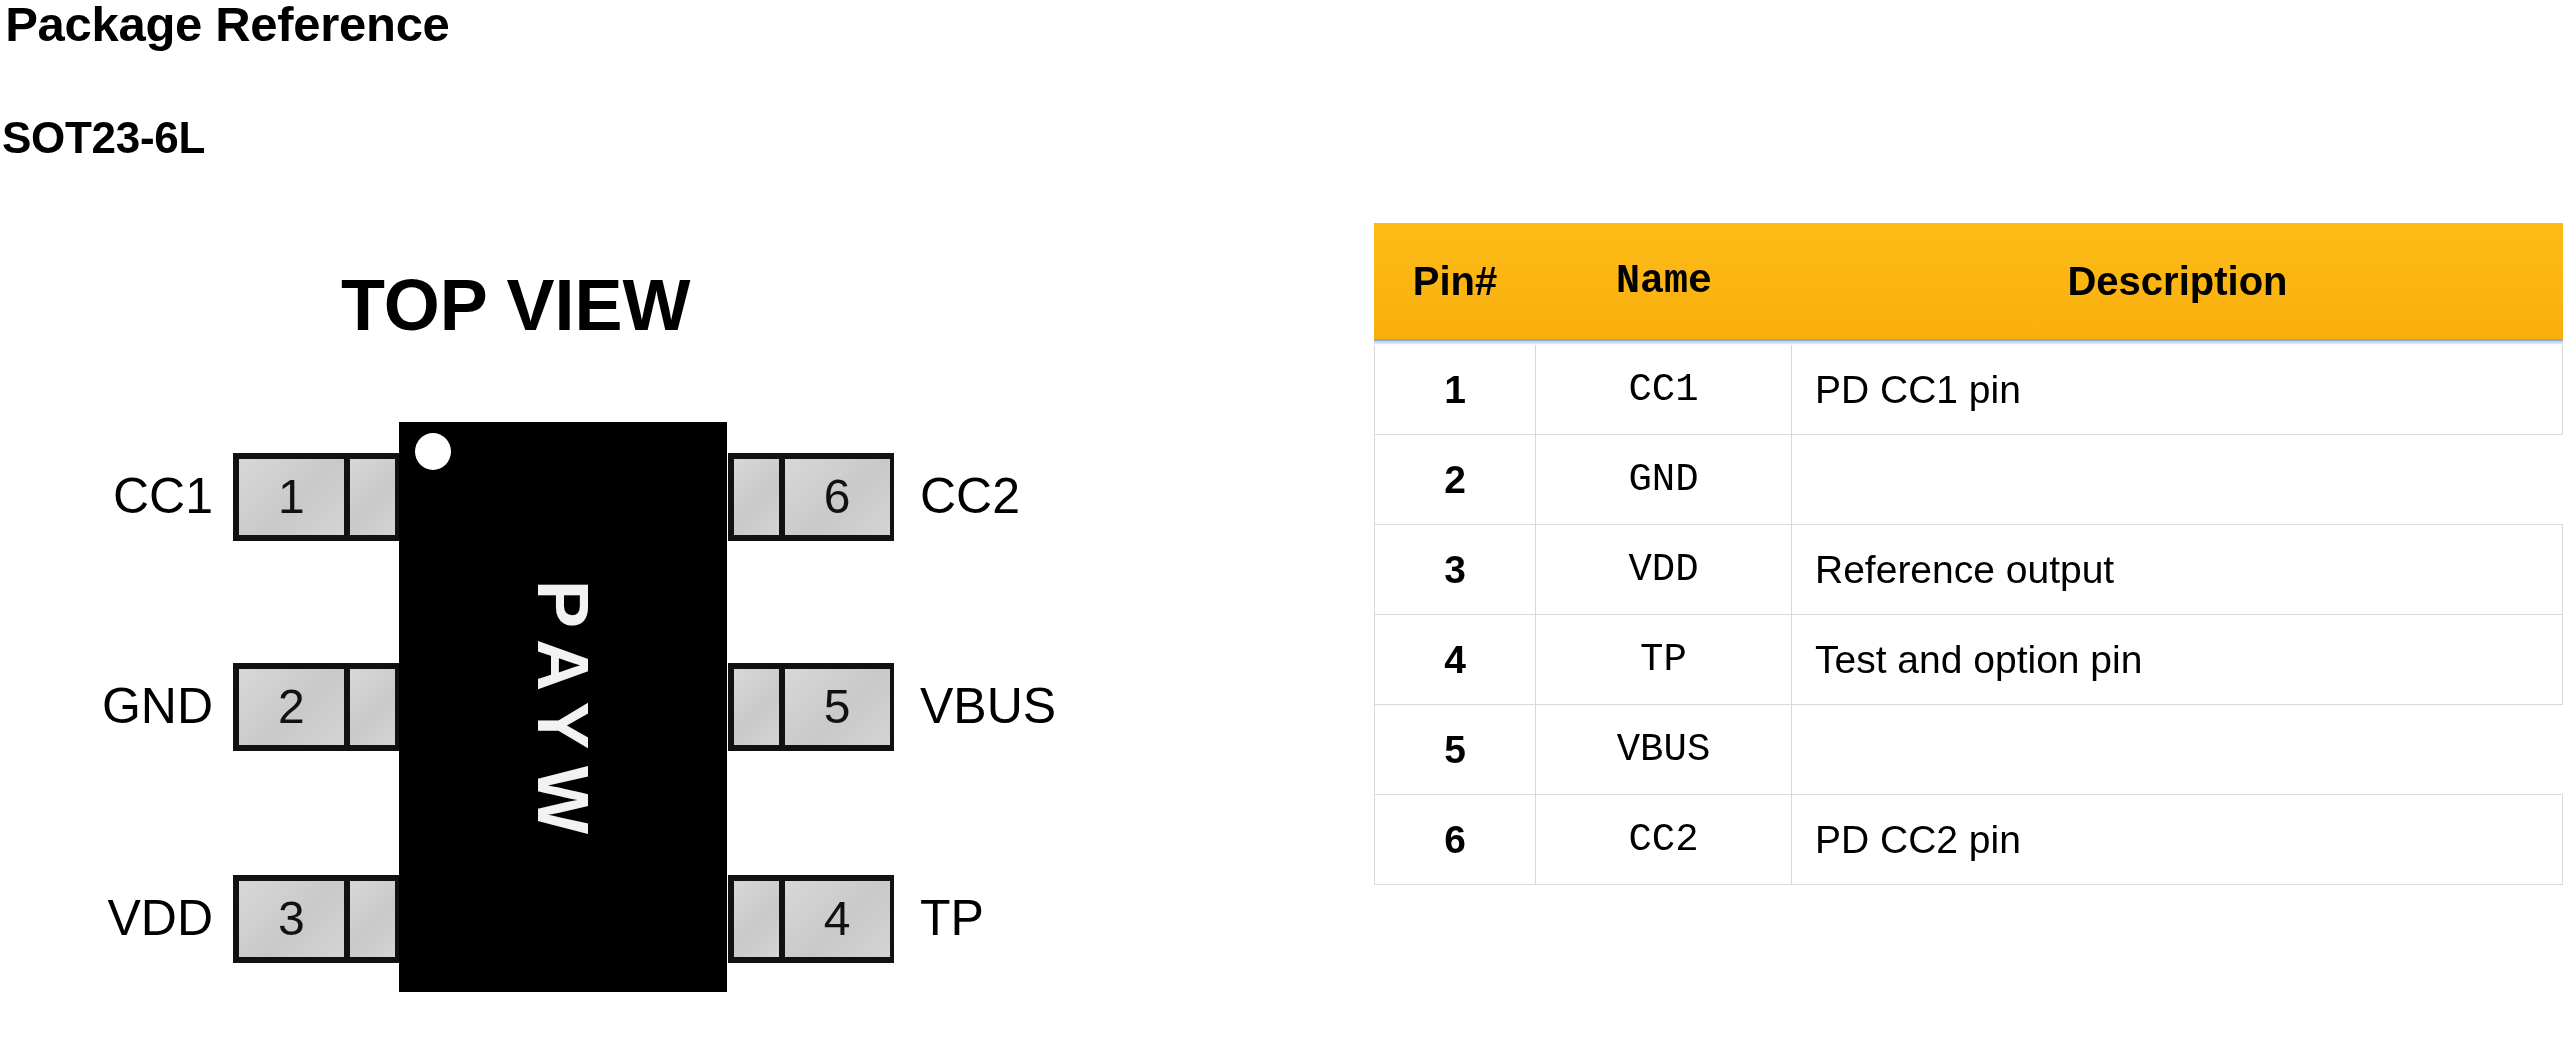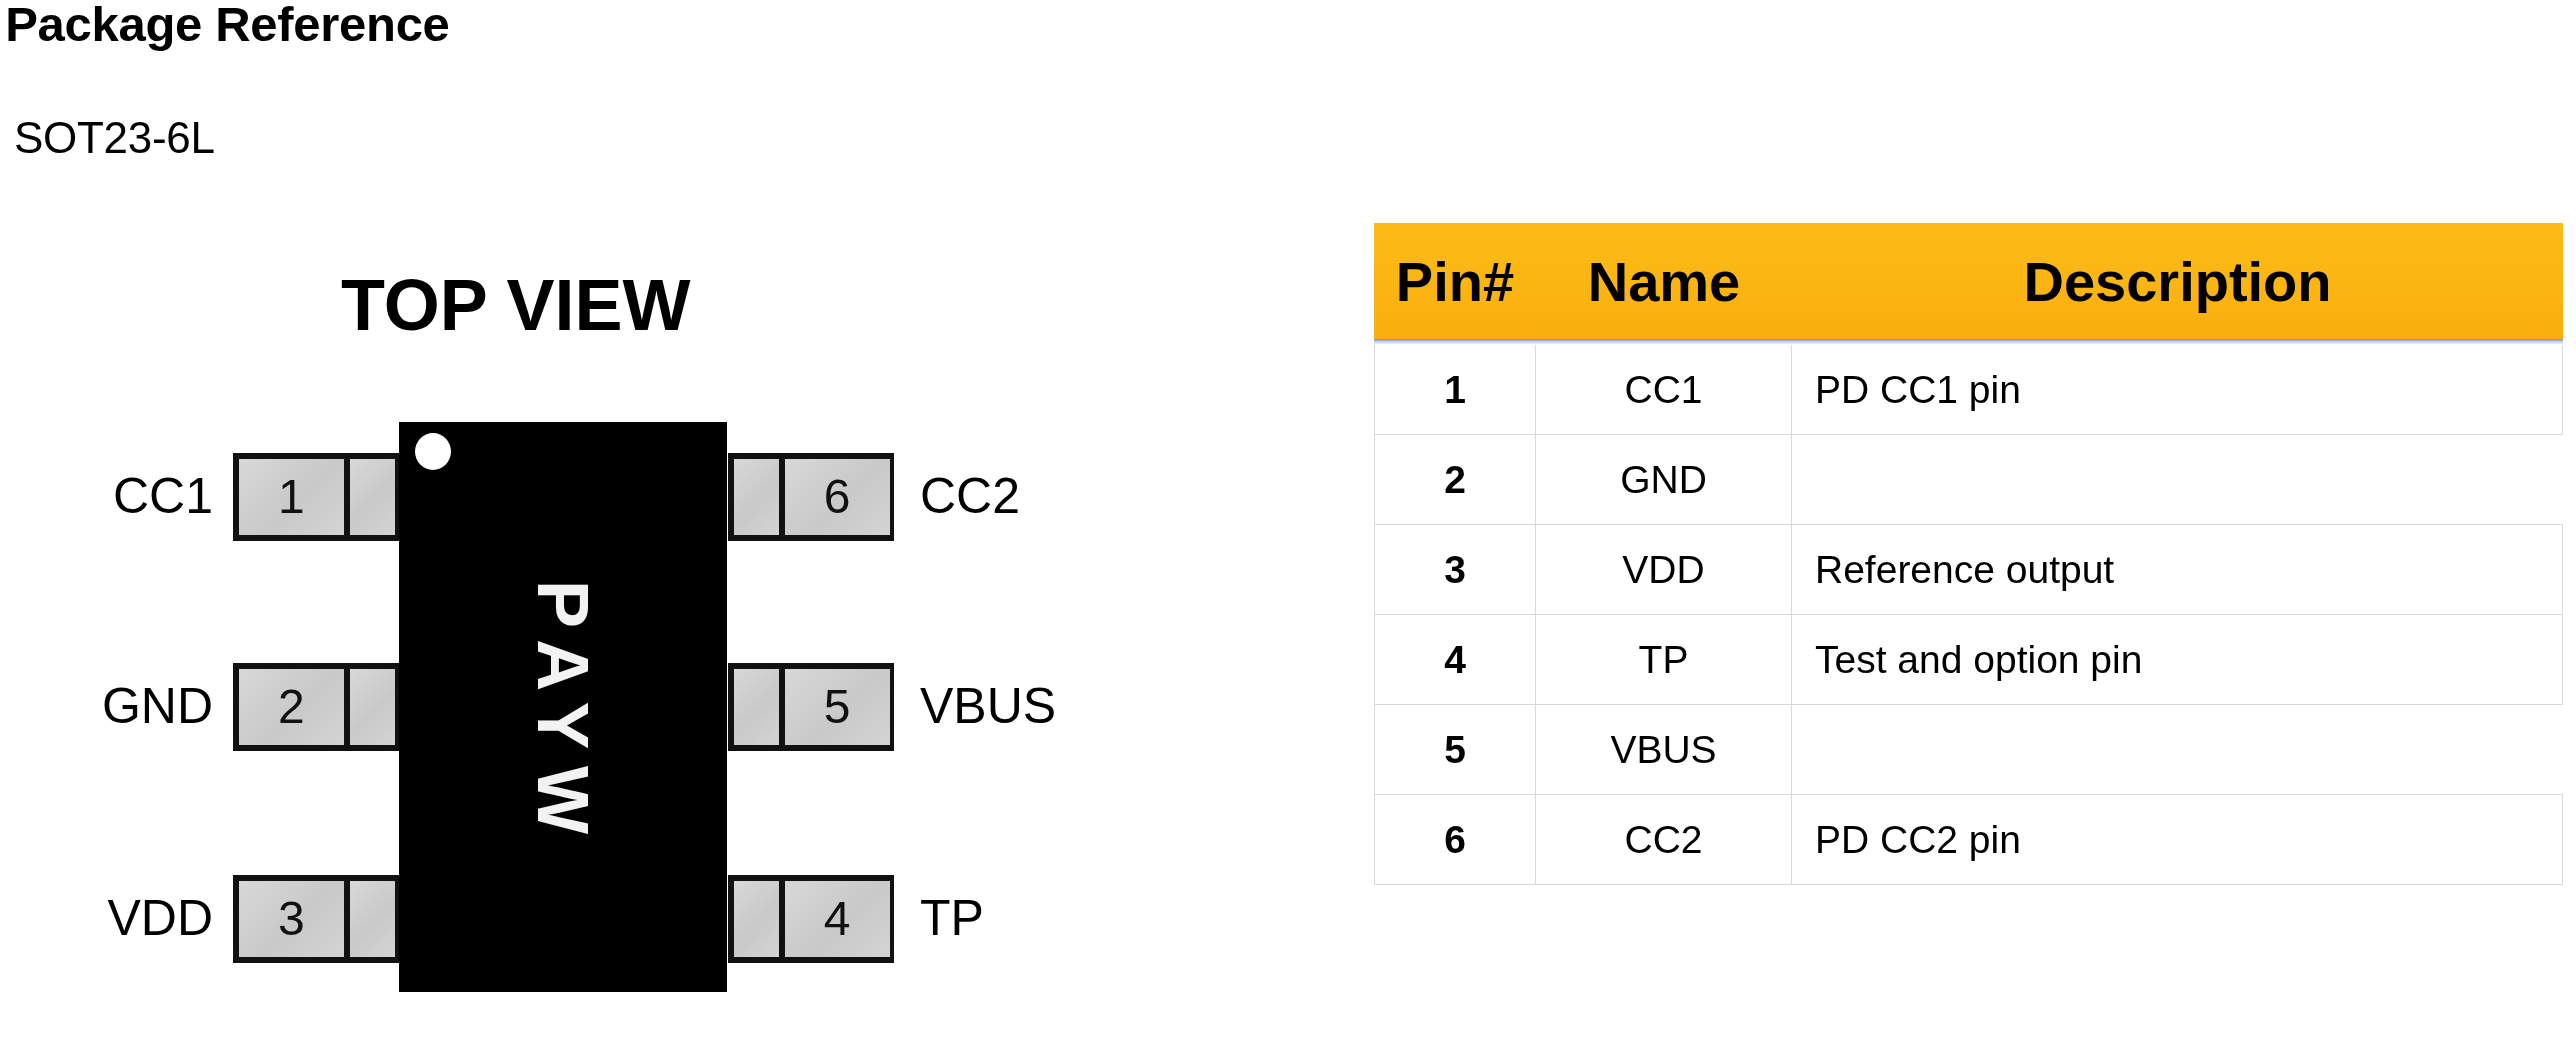--- a/index.html
+++ b/index.html
@@ -10,22 +10,22 @@
     -webkit-font-smoothing:antialiased;
   }
 
   
   #page-title{
     position:absolute;left:5.2px;top:-3.9px;
     font-size:49px;font-weight:bold;letter-spacing:-0.3px;
     white-space:nowrap;
   }
   #package-name{
-    position:absolute;left:14px;top:113px;
-    font-size:44px;font-weight:normal;letter-spacing:-0.3px;
+    position:absolute;left:2px;top:113px;
+    font-size:44px;font-weight:bold;letter-spacing:-0.3px;
     white-space:nowrap;
   }
 
   
   #package-diagram{
     position:absolute;left:0;top:0;width:1352px;height:1043px;
   }
   #top-view-label{
     position:absolute;left:341px;top:264px;
     font-size:72px;font-weight:bold;letter-spacing:0px;
@@ -92,25 +92,25 @@
   }
   #pin-table-header{
     display:flex;
     background:#fbb713;
     background:linear-gradient(180deg,#fcbb17 0%,#fbb512 55%,#f9ae0c 100%);
     height:116px;
     box-shadow:0 1.9px 0 0 #8aa4cf, 0 4.5px 0 0 #c9d6ea;
   }
   #pin-table-header .th{
     display:flex;align-items:center;justify-content:center;
-    font-size:56px;font-weight:bold;color:#000000;
+    font-size:40px;font-weight:bold;color:#000000;
     box-sizing:border-box;
   }
   .col-pin{flex:0 0 162px;}
-  .col-name{flex:0 0 256px;}
+  .col-name{flex:0 0 256px;font-family:Liberation Mono, monospace;}
   .col-desc{flex:1 1 auto;}
 
   #pin-table-body{margin-top:6.4px;}
   .table-row{
     display:flex;
     height:90px;
     border-bottom:1.3px solid #d9d9d9;
     box-sizing:border-box;
   }
   .table-row .td{

